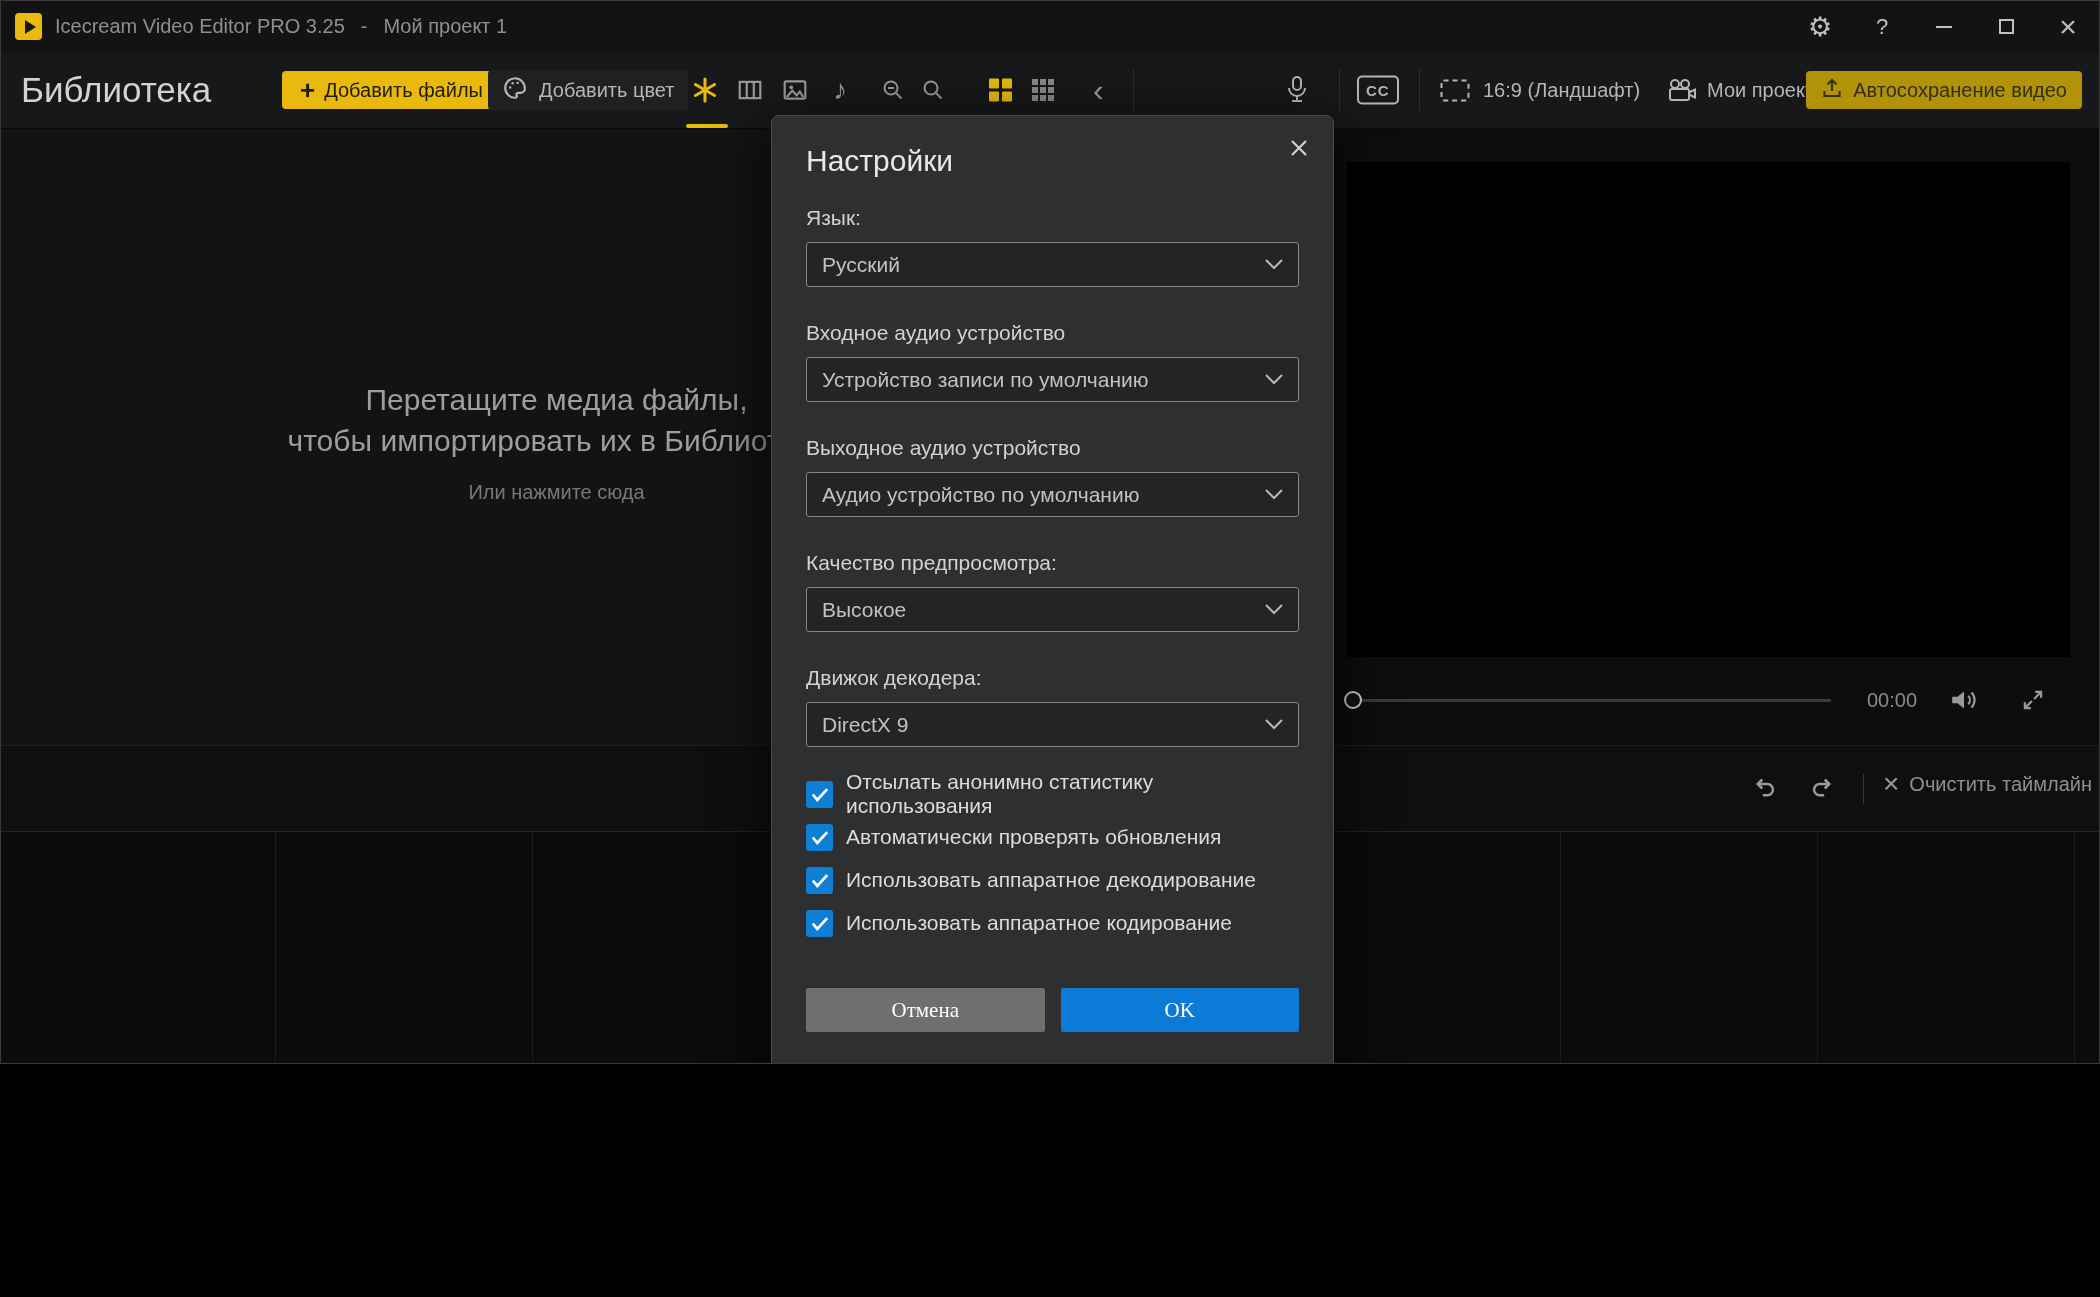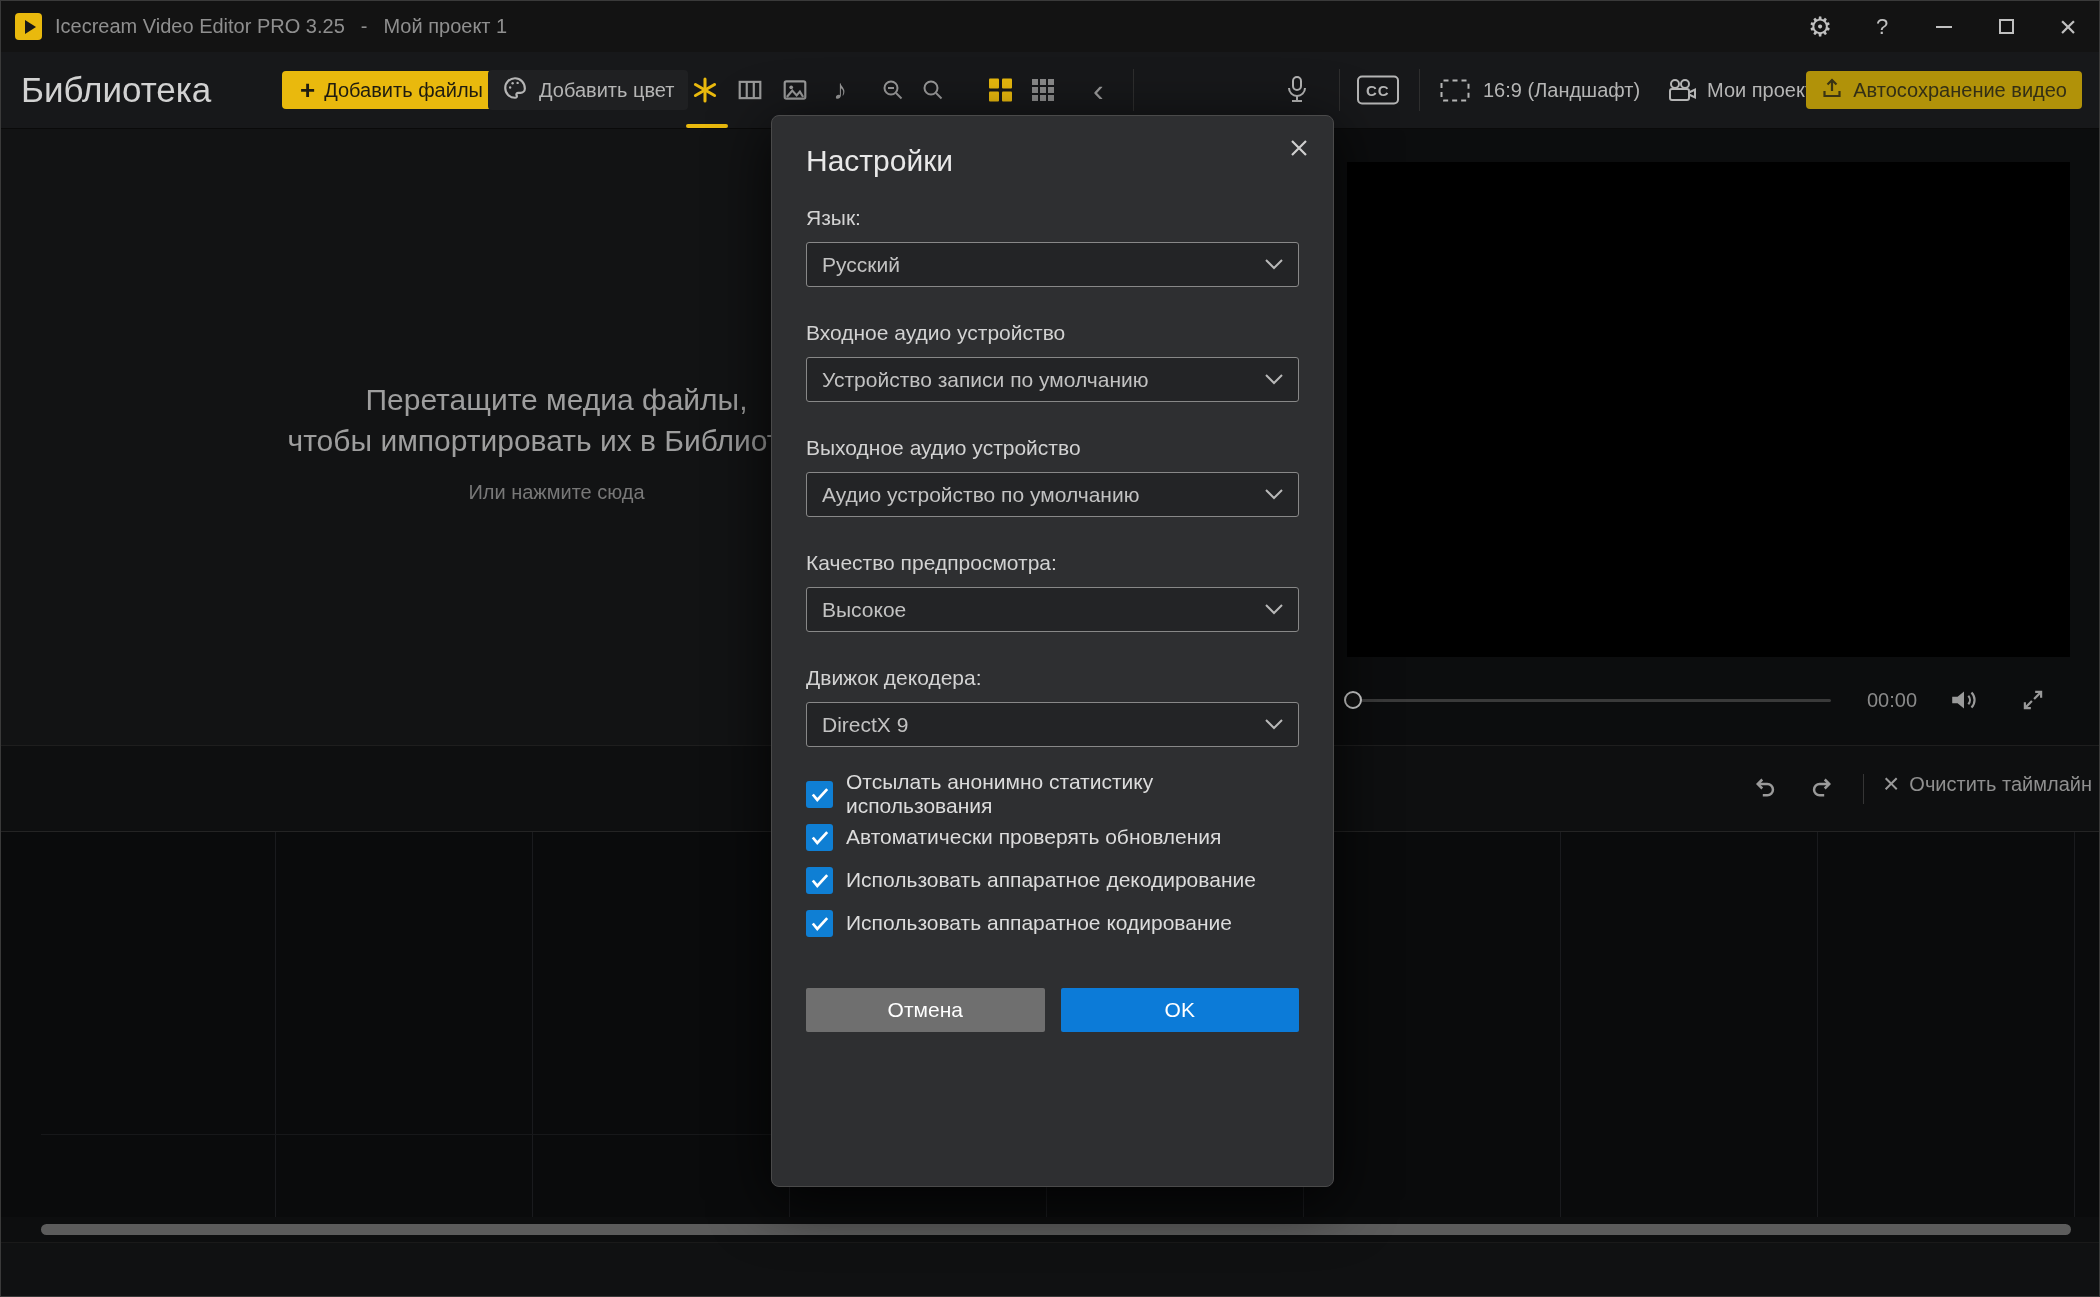--- a/index.html
+++ b/index.html
@@ -1,18 +1,18 @@
 <!DOCTYPE html>
 <html><head>
 <meta charset="utf-8">
 <style>
   * { box-sizing: border-box; }
   body { margin:0; background:#000; }
   .app {
-    position:relative; width:2100px; height:1297px; overflow:hidden;
+    position:relative; width:2100px; height:1064px; overflow:hidden;
     background:#0f1011; border:1px solid #3a3a3a;
     font-family:"Liberation Sans", sans-serif; color:#b5b5b5;
   }
 
   
   .titlebar { position:absolute; top:0; left:0; right:0; height:51px; background:#131313; display:flex; align-items:center; }
   .app-logo { width:27px; height:27px; margin:0 13px 0 14px; background:#e9b90d; border-radius:4px; display:flex; align-items:center; justify-content:center; }
   .app-logo .tri { width:0; height:0; border-left:11px solid #181818; border-top:7px solid transparent; border-bottom:7px solid transparent; margin-left:3px; }
   .tb-text { color:#8f8f8f; font-size:20px; margin-right:16px; white-space:nowrap; }
   .tb-right { margin-left:auto; display:flex; align-items:stretch; height:100%; }
@@ -92,21 +92,21 @@
   }
   .dlg-close { position:absolute; top:20px; right:22px; width:24px; height:24px; display:flex; align-items:center; justify-content:center; }
   .dlg-title { font-size:30px; color:#e8e8e8; margin-bottom:26px; }
   .f-label { font-size:21px; color:#d2d2d2; height:28px; line-height:28px; margin-bottom:10px; }
   .select { height:45px; background:#232426; border:1px solid #888888; border-radius:3px; display:flex; align-items:center; justify-content:space-between; padding:0 15px; margin-bottom:32px; }
   .sel-val { font-size:21px; color:#c2c2c2; }
   .checks { margin-top:28px; }
   .check-row { display:flex; align-items:center; gap:13px; height:30px; margin-bottom:13px; font-size:21px; color:#dcdcdc; }
   .checkbox { width:27px; height:27px; background:#0f7fd4; border-radius:3px; display:flex; align-items:center; justify-content:center; flex:none; }
   .dlg-buttons { display:flex; gap:16px; margin-top:50px; }
-  .dlg-buttons button { flex:1; height:44px; border:none; border-radius:2px; font-size:21px; font-family:Liberation Sans, sans-serif; color:#ffffff; }
+  .dlg-buttons button { flex:1; height:44px; border:none; border-radius:2px; font-size:21px; font-family:Liberation Serif, serif; color:#ffffff; }
   .btn-cancel { background:#6f6f6f; }
   .btn-ok { background:#0c7bd8; }
 </style>
 </head>
 <body>
 
 <div class="app">
 
   <div class="titlebar">
     <div class="app-logo">

